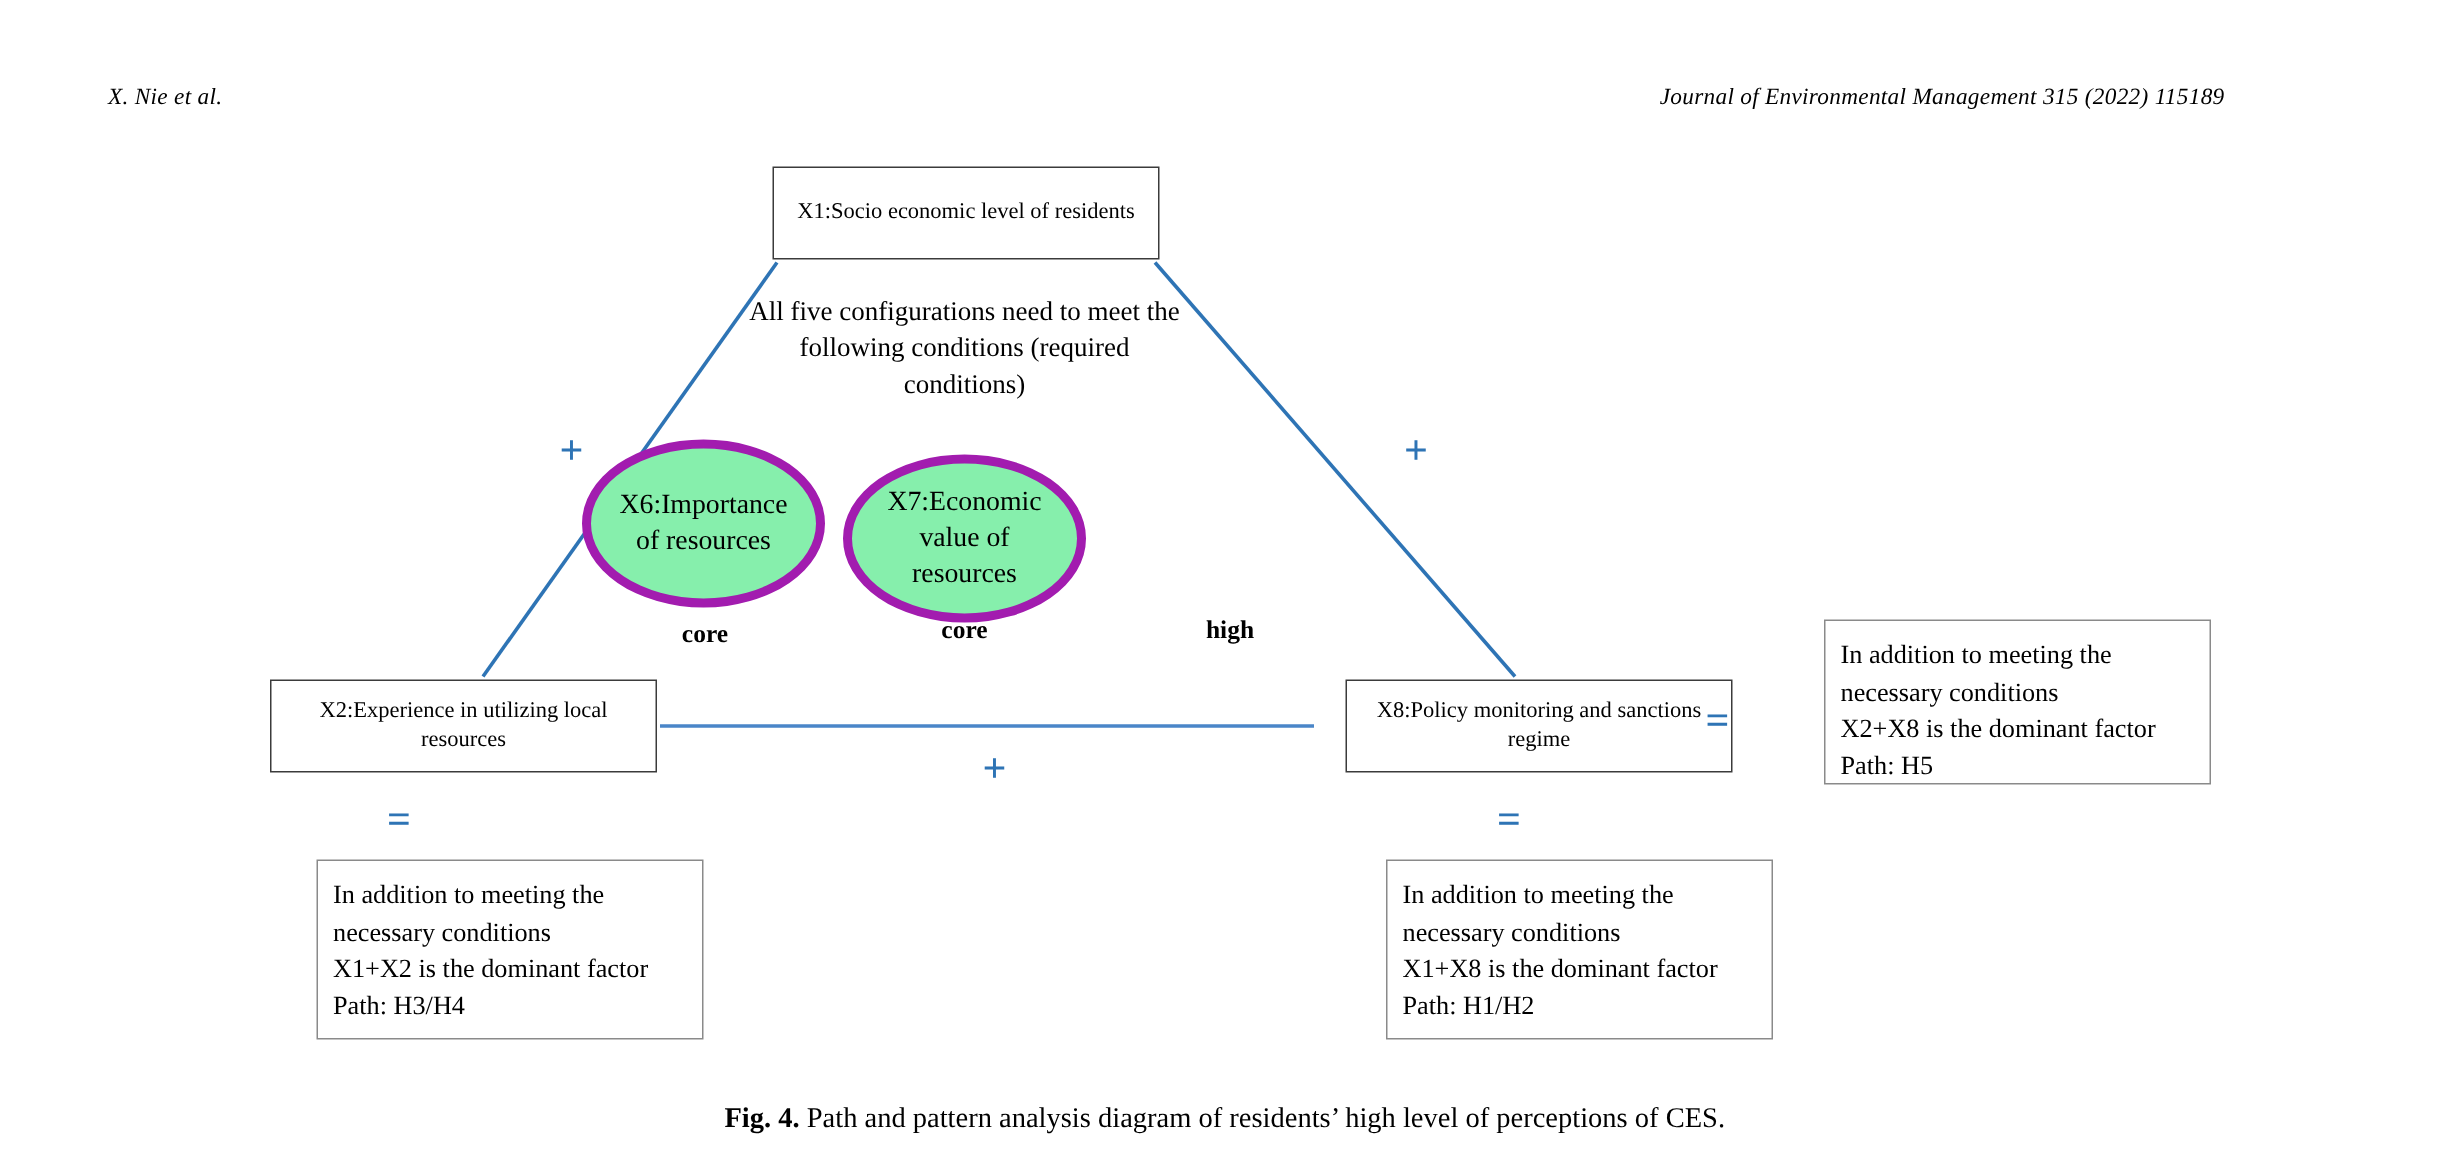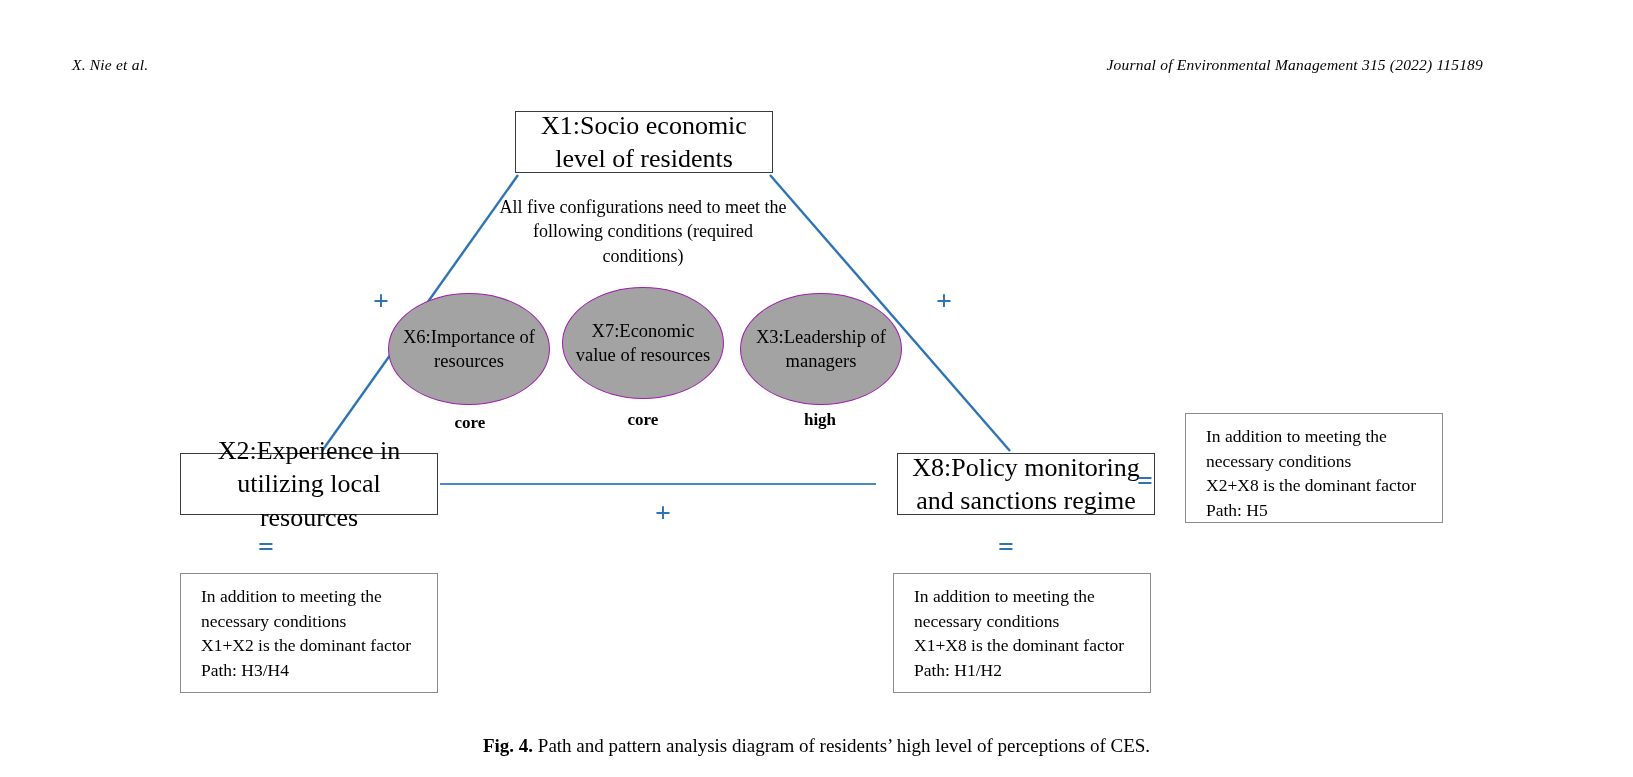--- a/index.html
+++ b/index.html
@@ -58,21 +58,21 @@
 
   .node-box {
     position: absolute;
     box-sizing: border-box;
     border: 1px solid #3b3b3b;
     background: #ffffff;
     display: flex;
     align-items: center;
     justify-content: center;
     text-align: center;
-    font-size: 26px;
+    font-size: 15px;
     line-height: 1.28;
     padding: 4px 8px;
   }
 
   #node-x1 {
     left: 515px;
     top: 16px;
     width: 258px;
     height: 62px;
   }
@@ -95,40 +95,40 @@
     top: 100px;
     width: 290px;
     text-align: center;
     font-size: 18px;
     line-height: 1.35;
   }
 
   .ellipse {
     position: absolute;
     box-sizing: border-box;
-    border: 1px solid #a21caf;
+    border: 6px solid #a21caf;
     border-radius: 50%;
-    background: #a3a3a3;
+    background: #86efac;
     display: flex;
     align-items: center;
     justify-content: center;
     text-align: center;
     font-size: 18.5px;
     line-height: 1.3;
     padding: 6px 10px;
   }
   #ellipse-x6 {
     left: 388px;
     top: 198px;
     width: 162px;
     height: 112px;
   }
   #ellipse-x7 {
     left: 562px;
-    top: 192px;
+    top: 208px;
     width: 162px;
     height: 112px;
   }
   #ellipse-x3 {
     left: 740px;
     top: 198px;
     width: 162px;
     height: 112px;
   }
 
@@ -165,22 +165,23 @@
   #eq-x8 { left: 998px; top: 438px; }
   #eq-right { left: 1137px; top: 372px; }
 
   .note-box {
     position: absolute;
     box-sizing: border-box;
     border: 1px solid #8a8a8a;
     background: #ffffff;
     font-size: 17.5px;
     line-height: 1.4;
-    padding: 10px 11px 8px 20px;
+    padding: 10px 11px 8px 10px;
     text-align: justify;
+    margin-left: 31px;
   }
   #note-h3h4 {
     left: 180px;
     top: 478px;
     width: 258px;
     height: 120px;
   }
   #note-h1h2 {
     left: 893px;
     top: 478px;
@@ -231,23 +232,20 @@
 
     <div class="center-note">
       <span>All five configurations need to meet the following conditions (required conditions)</span>
     </div>
 
     <div class="ellipse" id="ellipse-x6">
       <span>X6:Importance of resources</span>
     </div>
     <div class="ellipse" id="ellipse-x7">
       <span>X7:Economic value of resources</span>
-    </div>
-    <div class="ellipse" id="ellipse-x3">
-      <span>X3:Leadership of managers</span>
     </div>
 
     <div class="ellipse-tag" id="tag-x6">core</div>
     <div class="ellipse-tag" id="tag-x7">core</div>
     <div class="ellipse-tag" id="tag-x8">high</div>
 
     <div class="plus" id="plus-left">+</div>
     <div class="plus" id="plus-right">+</div>
     <div class="plus" id="plus-bottom">+</div>
 

